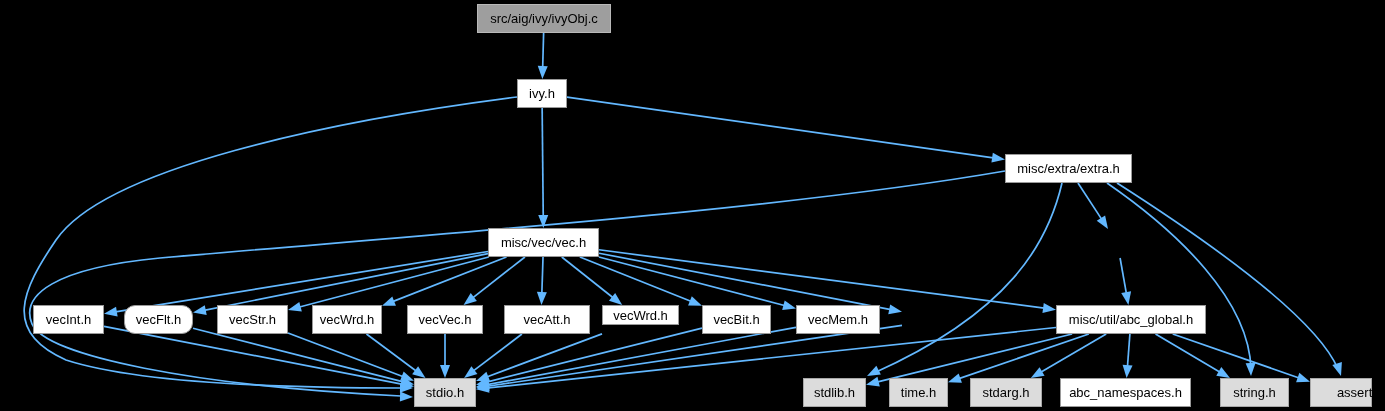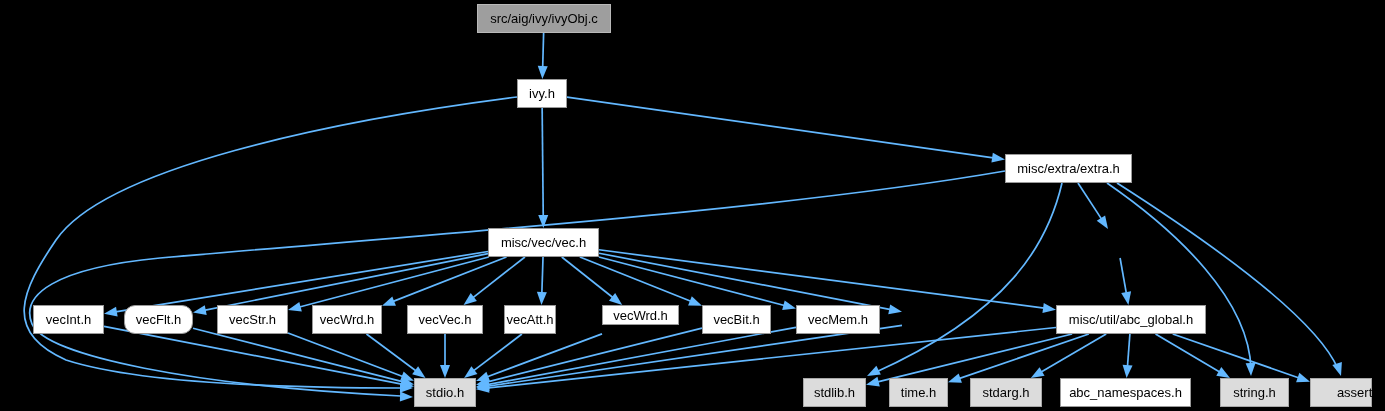--- a/index.html
+++ b/index.html
@@ -186,21 +186,21 @@
 
   <div class="node node--current" style="left: 477px; top: 4px; width: 134px; height: 29px;">src/aig/ivy/ivyObj.c</div>
   <div class="node" style="left: 517px; top: 79px; width: 50px; height: 29px;">ivy.h</div>
   <div class="node" style="left: 1005px; top: 154px; width: 127px; height: 29px;">misc/extra/extra.h</div>
   <div class="node" style="left: 488px; top: 228px; width: 111px; height: 29px;">misc/vec/vec.h</div>
   <div class="node" style="left: 33px; top: 305px; width: 71px; height: 29px;">vecInt.h</div>
   <div class="node" style="left: 124px; top: 305px; width: 69px; height: 29px; border-radius: 11px;">vecFlt.h</div>
   <div class="node" style="left: 217px; top: 305px; width: 71px; height: 29px;">vecStr.h</div>
   <div class="node" style="left: 312px; top: 305px; width: 70px; height: 29px;">vecWrd.h</div>
   <div class="node" style="left: 407px; top: 305px; width: 76px; height: 29px;">vecVec.h</div>
-  <div class="node" style="left: 504px; top: 305px; width: 52px; height: 29px;">vecAtt.h</div>
+  <div class="node" style="left: 504px; top: 305px; width: 86px; height: 29px;">vecAtt.h</div>
   <div class="node" style="left: 602px; top: 305px; width: 77px; height: 20px;">vecWrd.h</div>
   <div class="node" style="left: 702px; top: 305px; width: 69px; height: 29px;">vecBit.h</div>
   <div class="node" style="left: 796px; top: 305px; width: 84px; height: 29px;">vecMem.h</div>
   <div class="node" style="left: 1056px; top: 305px; width: 150px; height: 29px;">misc/util/abc_global.h</div>
   <div class="node node--system" style="left: 414px; top: 378px; width: 62px; height: 29px;">stdio.h</div>
   <div class="node node--system" style="left: 803px; top: 378px; width: 63px; height: 29px;">stdlib.h</div>
   <div class="node node--system" style="left: 889px; top: 378px; width: 59px; height: 29px;">time.h</div>
   <div class="node node--system" style="left: 970px; top: 378px; width: 72px; height: 29px;">stdarg.h</div>
   <div class="node" style="left: 1060px; top: 378px; width: 131px; height: 29px;">abc_namespaces.h</div>
   <div class="node node--system" style="left: 1220px; top: 378px; width: 69px; height: 29px;">string.h</div>

